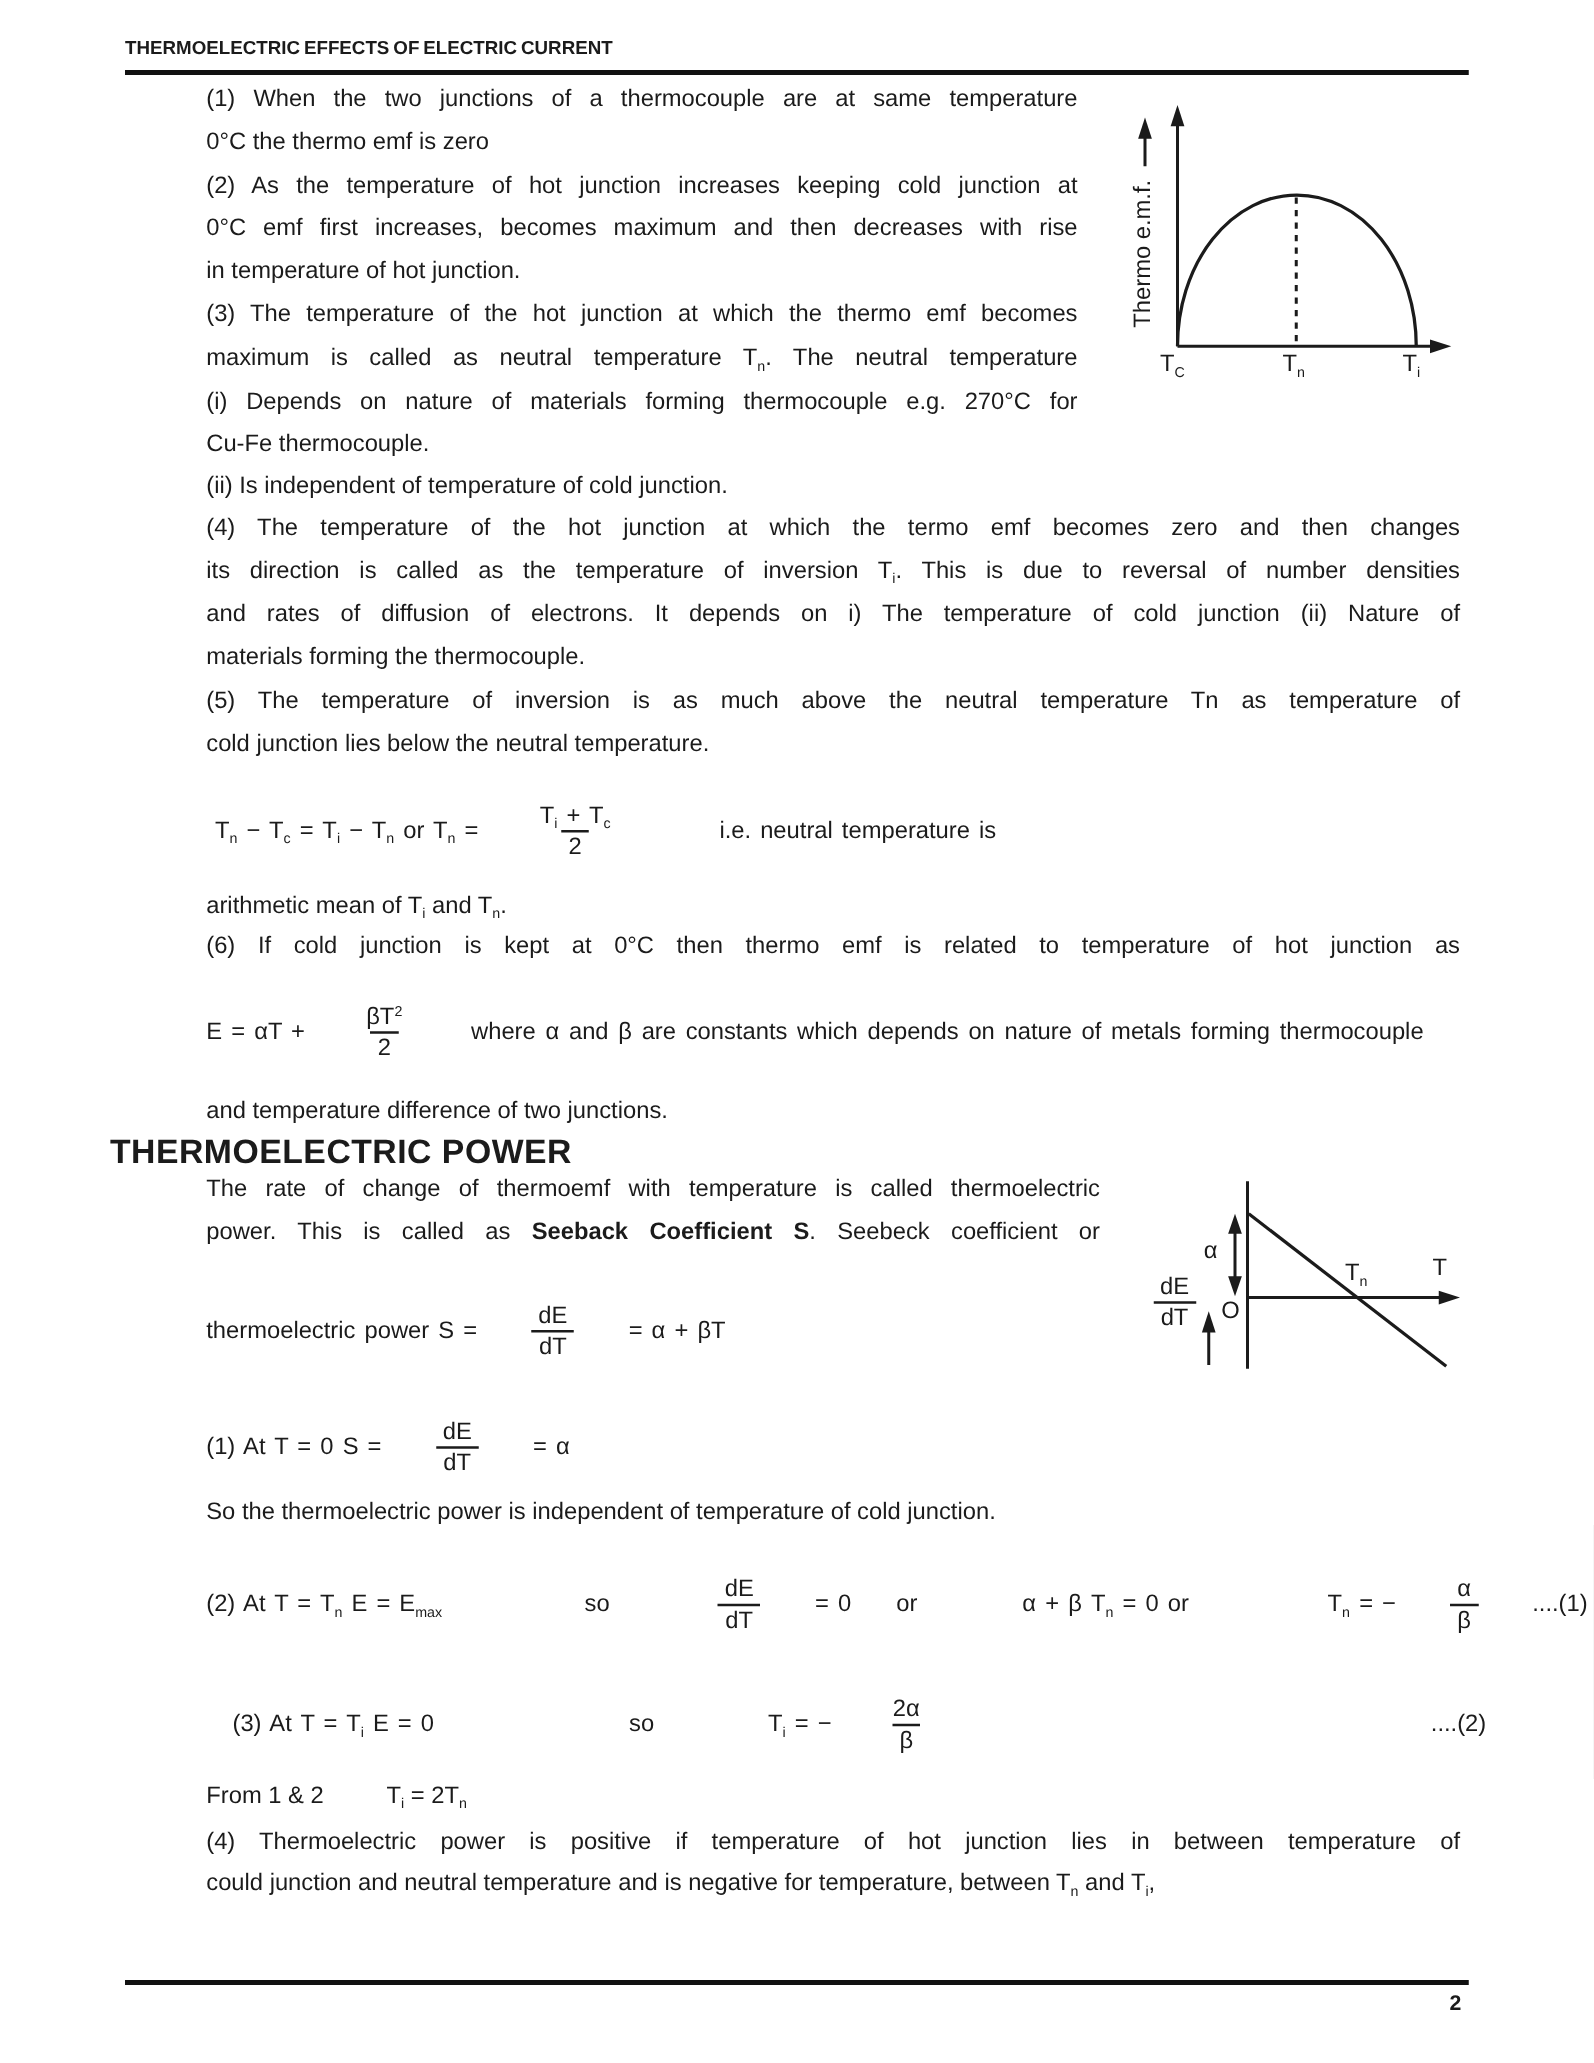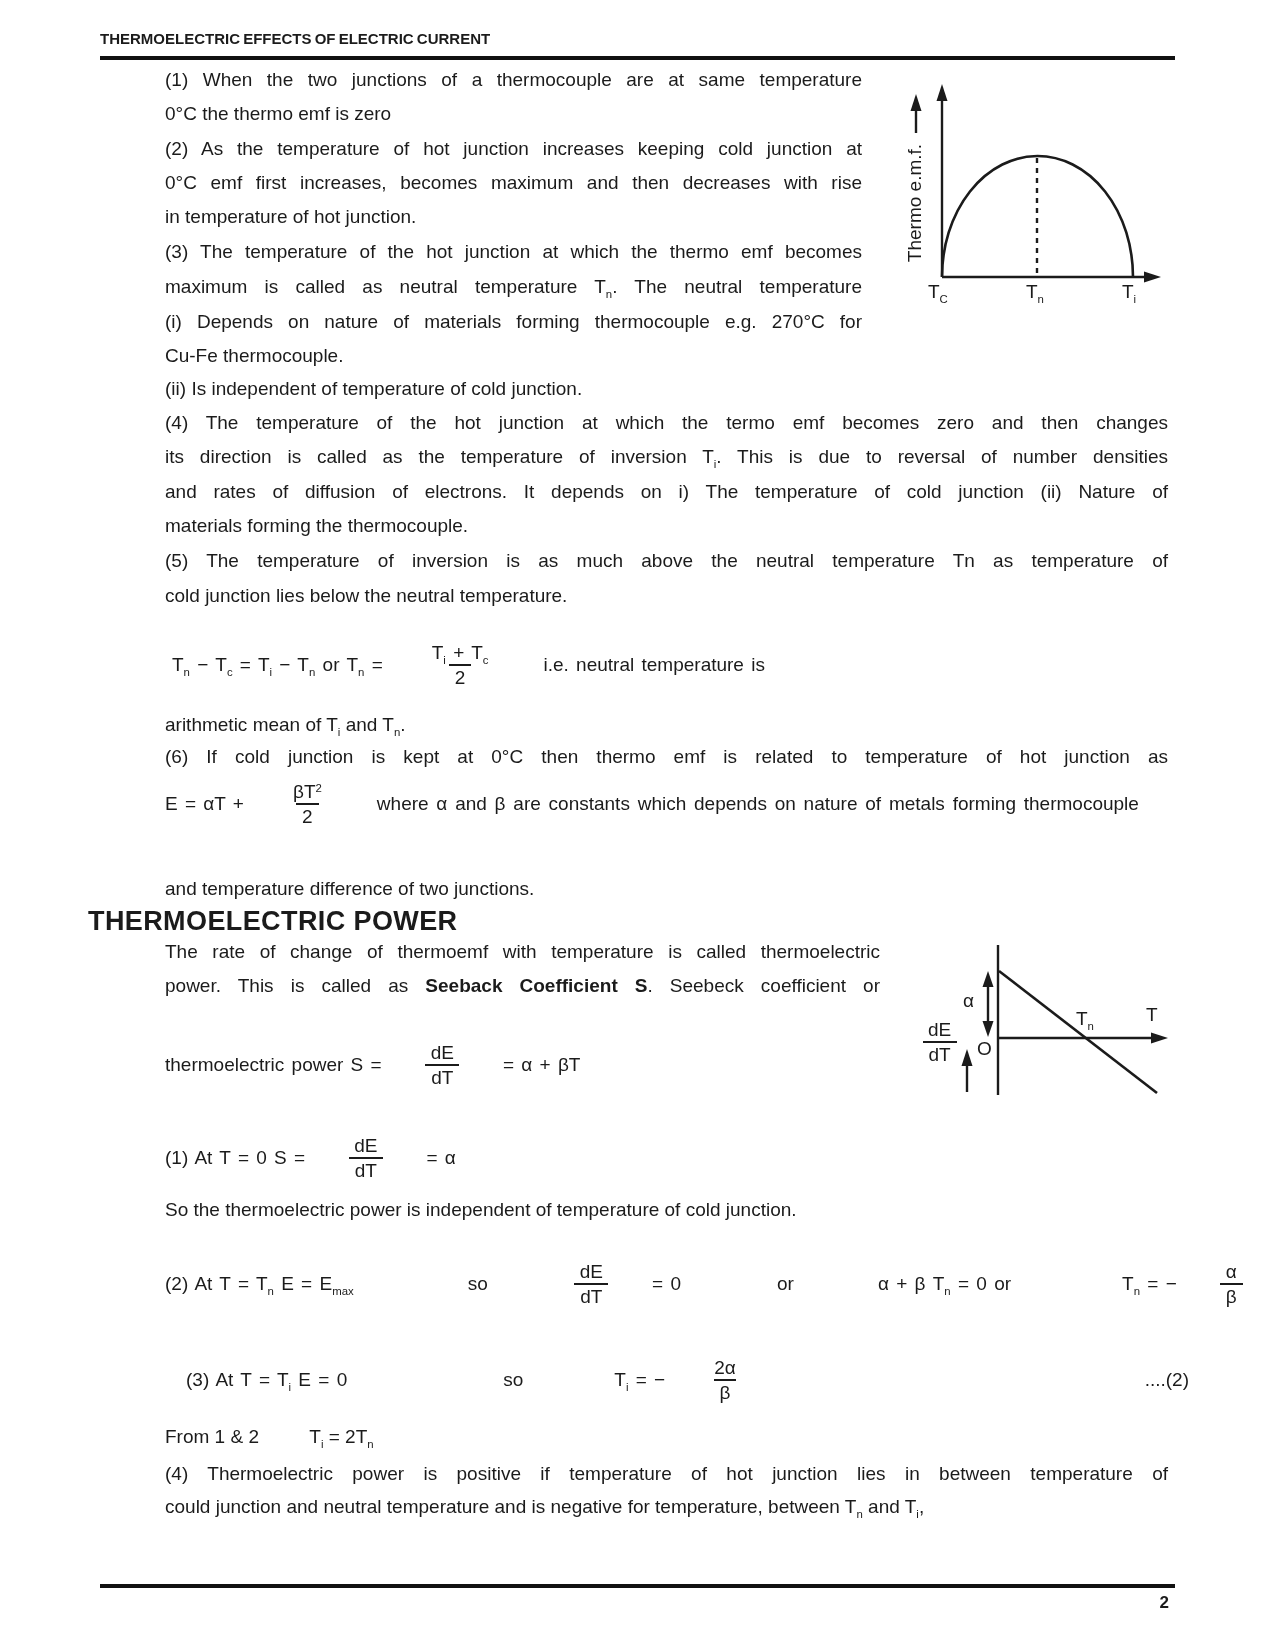--- a/index.html
+++ b/index.html
@@ -65,27 +65,27 @@
   <div class="ln" style="top:514px">materials forming the thermocouple.</div>
   <div class="ln w1003 j" style="top:549px">(5) The temperature of inversion is as much above the neutral temperature Tn as temperature of</div>
   <div class="ln" style="top:584px">cold junction lies below the neutral temperature.</div>
 
   <div class="row" style="left:172px;top:636px;height:58px;">
     <span class="piece">T<sub>n</sub> − T<sub>c</sub> = T<sub>i</sub> − T<sub>n</sub> or T<sub>n</sub> =</span>
     <span class="frac">
       <span class="num">T<sub>i</sub> + T<sub>c</sub></span>
       <span class="den">2</span>
     </span>
-    <span class="piece" style="margin-left:6px">i.e. neutral temperature is</span>
+    <span class="piece" style="margin-left:38px">i.e. neutral temperature is</span>
   </div>
 
   <div class="ln" style="top:713px">arithmetic mean of T<sub>i</sub> and T<sub>n</sub>.</div>
   <div class="ln w1003 j" style="top:745px">(6) If cold junction is kept at 0°C then thermo emf is related to temperature of hot junction as</div>
 
-  <div class="row" style="top:772px;height:64px;justify-content:center;">
+  <div class="row" style="top:794px;height:64px;justify-content:center;">
     <span class="piece">E = αT +</span>
     <span class="frac">
       <span class="num">βT<sup>2</sup></span>
       <span class="den">2</span>
     </span>
     <span class="piece" style="margin-left:6px;word-spacing:2.5px;">where α and β are constants which depends on nature of metals forming thermocouple</span>
   </div>
 
   <div class="ln" style="top:877px">and temperature difference of two junctions.</div>
 
@@ -137,21 +137,21 @@
   <div class="ln" style="top:1198px">So the thermoelectric power is independent of temperature of cold junction.</div>
 
   <div class="row w1003" style="top:1252px;height:64px;">
     <span class="piece">(2) At T = T<sub>n</sub> E = E<sub>max</sub></span>
     <span class="piece" style="margin-left:78px">so</span>
     <span class="frac" style="margin-left:50px">
       <span class="num">dE</span>
       <span class="den">dT</span>
     </span>
     <span class="piece">= 0</span>
-    <span class="piece" style="margin-left:60px">or</span>
+    <span class="piece" style="">or</span>
     <span class="piece" style="margin-left:48px">α + β T<sub>n</sub> = 0 or</span>
     <span class="piece" style="margin-left:75px">T<sub>n</sub> = −</span>
     <span class="frac">
       <span class="num">α</span>
       <span class="den">β</span>
     </span>
     <span class="piece" style="margin-left:auto">....(1)</span>
   </div>
 
   <div class="row w1003" style="top:1348px;height:64px;margin-left:21px;">

